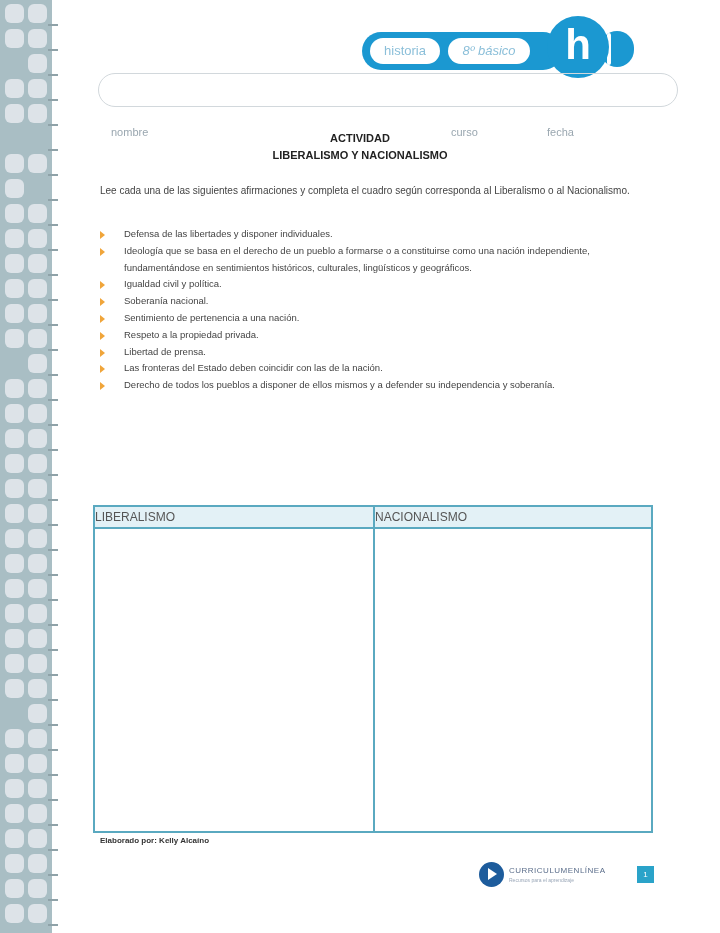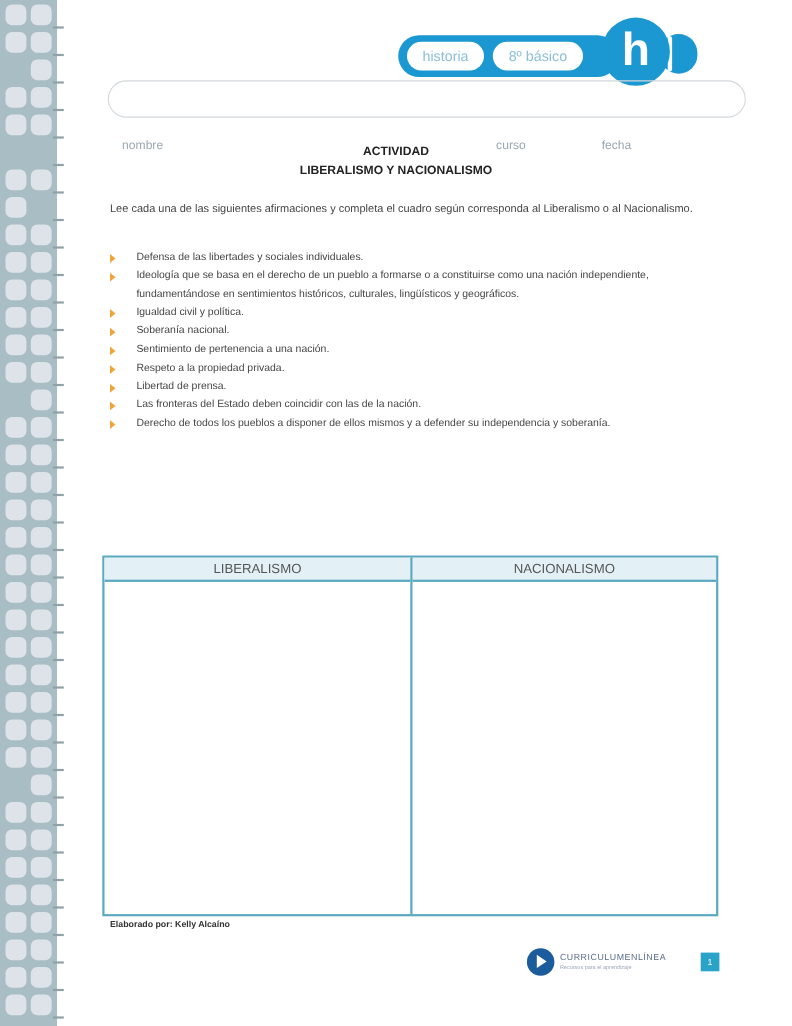--- a/index.html
+++ b/index.html
@@ -72,21 +72,21 @@
       border-top: 4px solid transparent; border-bottom: 4px solid transparent;
       border-left: 5px solid #f0a53a;
     }
     .table {
       position: absolute; left: 93px; top: 505px; width: 560px; height: 328px;
       border: 2px solid #5aa9c0; box-sizing: border-box;
     }
     .table .th {
       position: absolute; top: 0; height: 22px; background: #e3f1f6;
       border-bottom: 2px solid #5aa9c0; box-sizing: border-box;
-      font-size: 12px; line-height: 20px; text-align: center; color: #555;
+      font-size: 12px; line-height: 20px; text-align: left; color: #555;
     }
     .table .divider {
       position: absolute; left: 278px; top: 0; width: 2px; height: 100%; background: #5aa9c0;
     }
     .credit {
       position: absolute; left: 100px; top: 836px; font-size: 8px; color: #333; font-weight: bold;
     }
     .logo {
       position: absolute; left: 479px; top: 862px; width: 25px; height: 25px; border-radius: 50%;
       background: #1d5c9c;
@@ -214,38 +214,38 @@
     <div class="tick" style="top: 799px;"></div>
     <div class="tick" style="top: 824px;"></div>
     <div class="tick" style="top: 849px;"></div>
     <div class="tick" style="top: 874px;"></div>
     <div class="tick" style="top: 899px;"></div>
     <div class="tick" style="top: 924px;"></div>
   </div>
 
 <div class="hdr-pill"></div>
 <div class="hdr-tag" style="left:370px;width:70px;">historia</div>
-<div class="hdr-tag" style="left:448px;width:82px;">8º básico</div>
+<div class="hdr-tag" style="left:448px;width:82px;font-style:italic;">8º básico</div>
 <div class="hdr-nub"></div>
 <div class="hdr-nub-gap"></div>
 <div class="hdr-circle">h</div>
 
 <div class="name-bar">
   <span style="left:12px;">nombre</span>
   <span style="left:352px;">curso</span>
   <span style="left:448px;">fecha</span>
 </div>
 
 <div class="title" style="top:132px;">ACTIVIDAD</div>
 <div class="title" style="top:149px;">LIBERALISMO Y NACIONALISMO</div>
 
 <div class="intro">Lee cada una de las siguientes afirmaciones y completa el cuadro según corresponda al Liberalismo o al Nacionalismo.</div>
 
 <ul class="bullets">
-  <li><span class="arrow"></span><span>Defensa de las libertades y sociales individuales.</span></li>
+  <li><span class="arrow"></span><span>Defensa de las libertades y disponer individuales.</span></li>
   <li><span class="arrow"></span><span>Ideología que se basa en el derecho de un pueblo a formarse o a constituirse como una nación independiente, fundamentándose en sentimientos históricos, culturales, lingüísticos y geográficos.</span></li>
   <li><span class="arrow"></span><span>Igualdad civil y política.</span></li>
   <li><span class="arrow"></span><span>Soberanía nacional.</span></li>
   <li><span class="arrow"></span><span>Sentimiento de pertenencia a una nación.</span></li>
   <li><span class="arrow"></span><span>Respeto a la propiedad privada.</span></li>
   <li><span class="arrow"></span><span>Libertad de prensa.</span></li>
   <li><span class="arrow"></span><span>Las fronteras del Estado deben coincidir con las de la nación.</span></li>
   <li><span class="arrow"></span><span>Derecho de todos los pueblos a disponer de ellos mismos y a defender su independencia y soberanía.</span></li>
 </ul>
 

